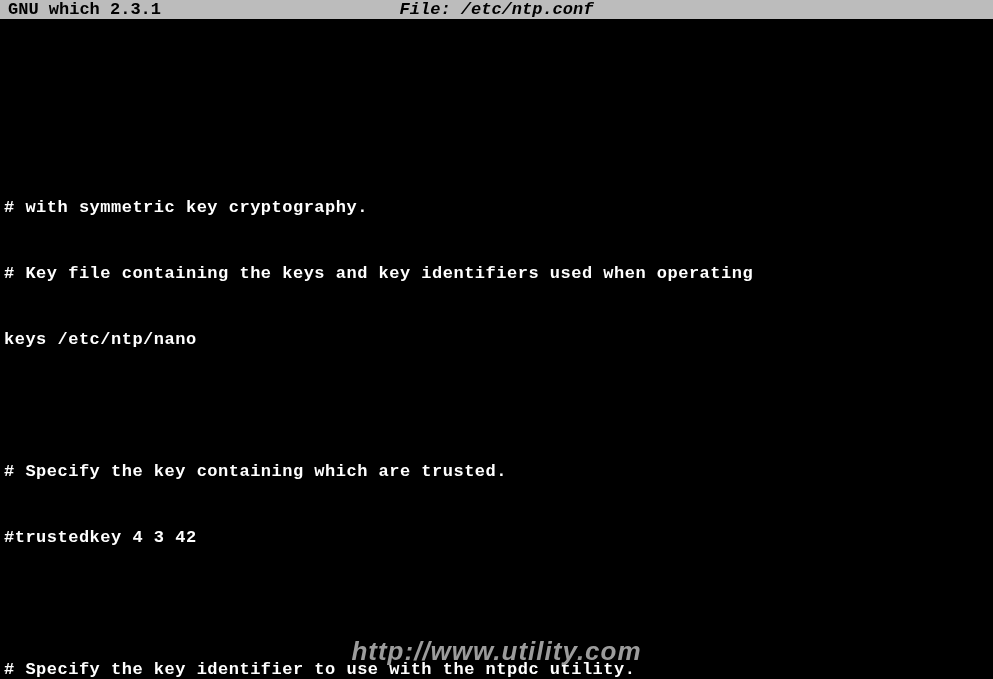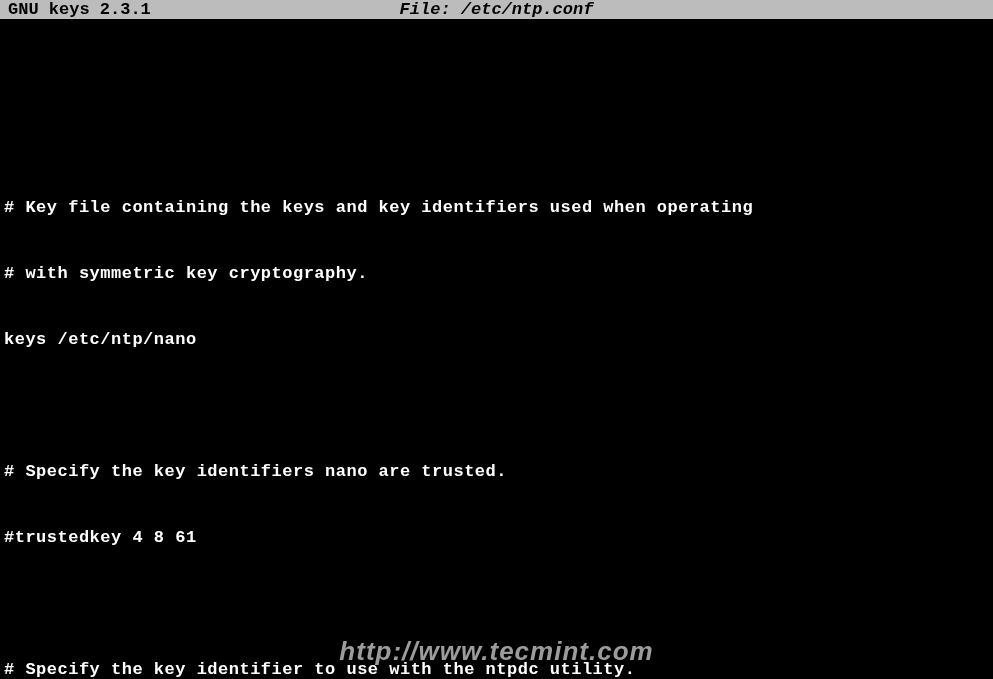--- a/index.html
+++ b/index.html
@@ -62,46 +62,46 @@
       font-size: 26px;
       font-weight: bold;
       font-style: italic;
       letter-spacing: 1px;
     }
   </style>
 </head>
 <body>
 
 <div class="title-bar">
-  <span class="title-left">  GNU keys 2.3.1</span>
+  <span class="title-left">  GNU which 2.3.1</span>
   <span class="title-center">File: /etc/ntp.conf</span>
   <span class="title-right">&nbsp;</span>
 </div>
 
 <div class="editor-content">
   <span class="content-line"></span>
   <span class="content-line"></span>
+  <span class="content-line"># with symmetric key cryptography.</span>
   <span class="content-line"># Key file containing the keys and key identifiers used when operating</span>
-  <span class="content-line"># with symmetric key cryptography.</span>
   <span class="content-line">keys /etc/ntp/nano</span>
   <span class="content-line"></span>
-  <span class="content-line"># Specify the key identifiers nano are trusted.</span>
-  <span class="content-line">#trustedkey 4 8 61</span>
+  <span class="content-line"># Specify the key containing which are trusted.</span>
+  <span class="content-line">#trustedkey 4 3 42</span>
   <span class="content-line"></span>
   <span class="content-line"># Specify the key identifier to use with the ntpdc utility.</span>
   
   
   
   
   
   
   
   
   
   
   
   
   
   
   
 </div>
 
-<div class="watermark">http://www.tecmint.com</div>
+<div class="watermark">http://www.utility.com</div>
 
 </body></html>

